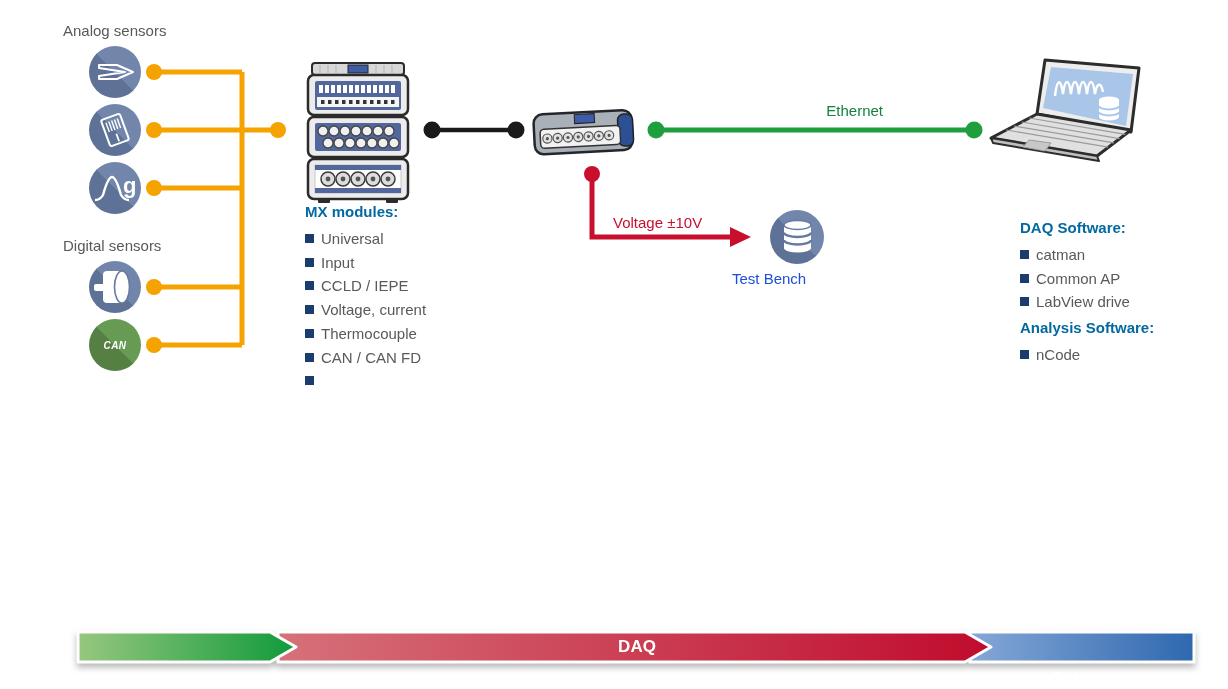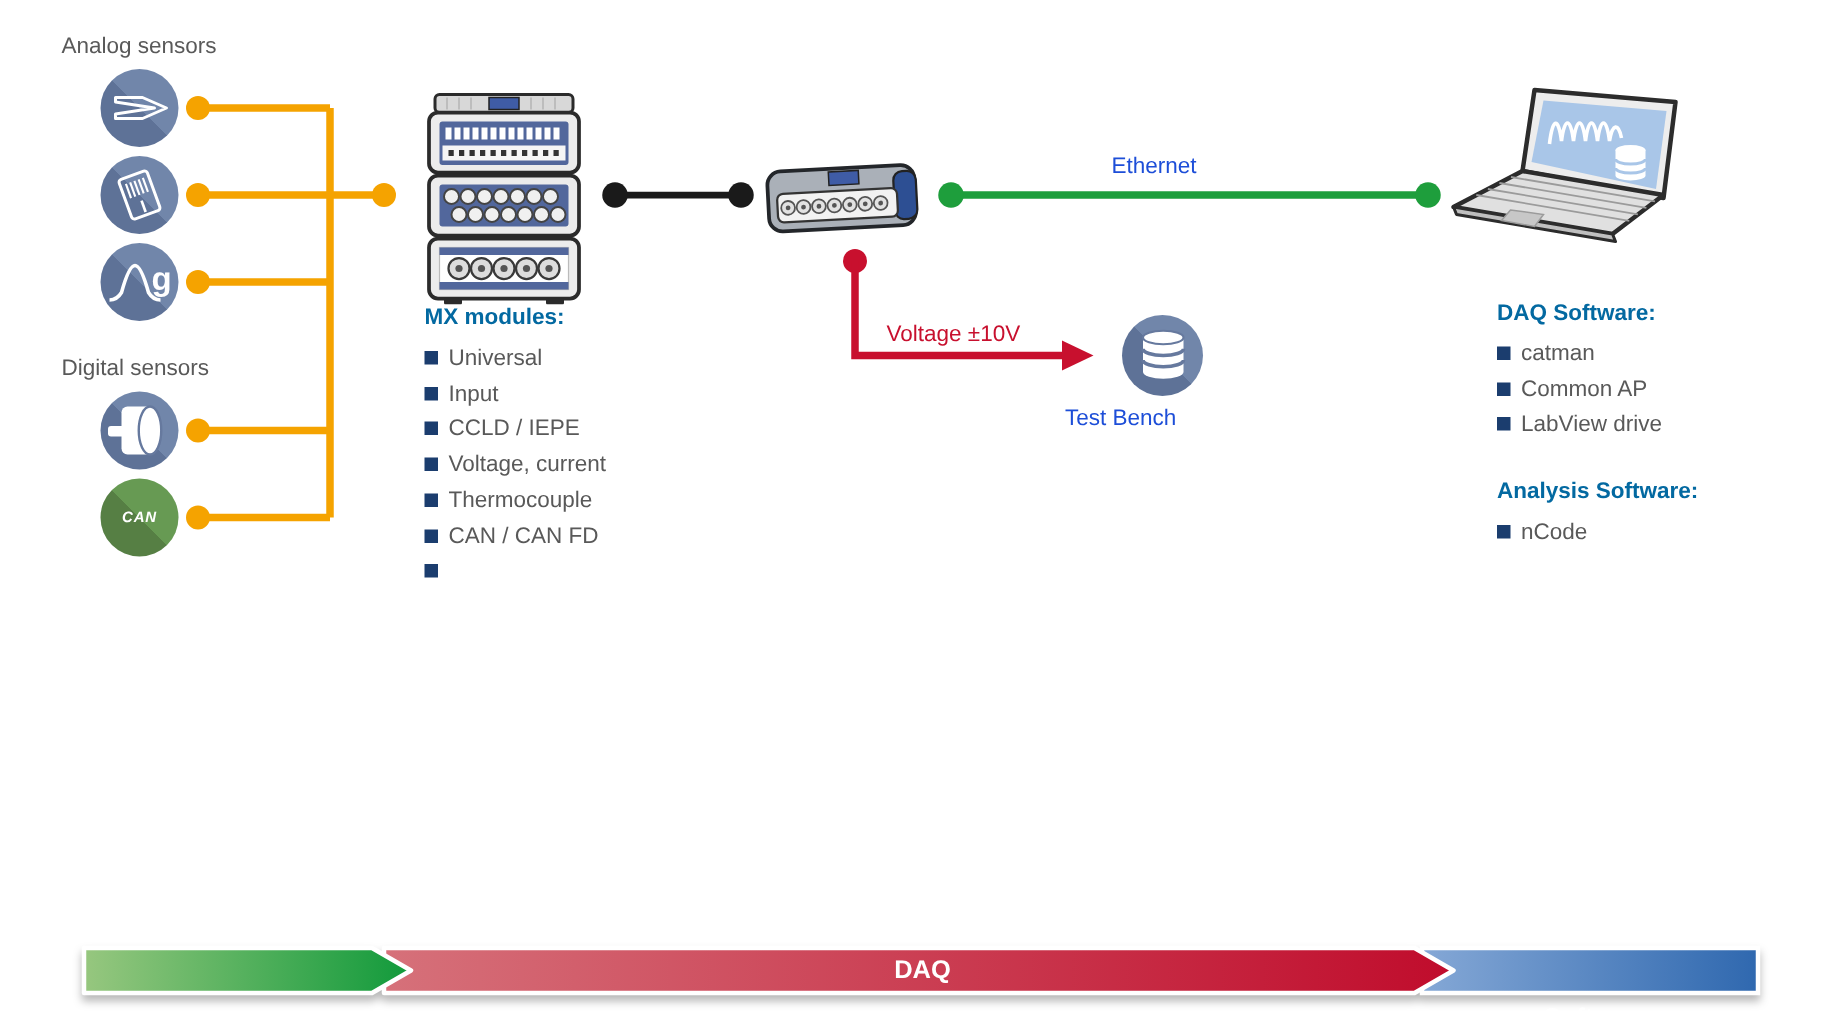--- a/index.html
+++ b/index.html
@@ -1,32 +1,32 @@
 <!DOCTYPE html>
 <html><head>
 <meta charset="utf-8">
 <style>
   html,body{margin:0;padding:0;background:#ffffff;}
   #stage{position:relative;width:1192px;height:689px;background:#fff;overflow:hidden;
-         font-family:"Liberation Sans",sans-serif;}
+         font-family:"Liberation Sans",sans-serif;margin-left:22px;}
   .abs{position:absolute;}
   .sec-label{font-size:15px;color:#595959;}
   .sensor-circle{position:absolute;width:52px;height:52px;border-radius:50%;
     background:linear-gradient(to bottom left,#7186AA 50%,#5E7297 50%);}
   .sensor-circle.green{background:linear-gradient(to bottom left,#679A53 50%,#567F44 50%);}
   .sensor-circle svg{position:absolute;left:0;top:0;}
   .can-text{position:absolute;left:0;top:0;width:52px;height:52px;display:flex;align-items:center;
     justify-content:center;color:#fff;font-weight:bold;font-style:italic;font-size:10px;letter-spacing:.5px;}
   .text-block h3{margin:0 0 7px 0;font-size:15px;line-height:17px;font-weight:bold;color:#0369a1;}
   .text-block ul{margin:0;padding:0;list-style:none;}
   .text-block li{display:flex;align-items:flex-start;gap:7px;font-size:15px;line-height:23.7px;color:#595959;}
   .bullet{width:9px;height:9px;background:#1B3D6E;margin-top:7px;flex:none;}
   .wrap-narrow{display:inline-block;max-width:88px;}
   .conn-label{font-size:15px;}
-  .eth-label{color:#1d4ed8;text-align:left;width:120px;}
+  .eth-label{color:#15803d;text-align:right;width:120px;}
   .volt-label{color:#C8102E;}
   .tb-label{width:130px;text-align:left;font-size:15px;font-weight:normal;color:#1d4ed8;}
   .banner-svg{filter:drop-shadow(0 4px 3px rgba(0,0,0,0.28));}
   .banner-label{position:absolute;height:24px;line-height:24px;text-align:center;color:#fff;
     font-size:17px;font-weight:bold;}
   svg{display:block;}
 </style>
 </head>
 <body>
 
@@ -280,21 +280,21 @@
       <li>
           <span class="bullet"></span>
           <span>CAN / CAN FD</span>
         </li>
       <li>
           <span class="bullet"></span>
         </li>
     </ul>
   </div>
 
-  <div class="abs text-block" style="left:998px;top:200px;">
+  <div class="abs text-block" style="left:998px;top:219px;">
     <h3>DAQ Software:</h3>
     <ul>
       <li>
           <span class="bullet"></span>
           <span>catman</span>
         </li>
       <li>
           <span class="bullet"></span>
           <span>Common AP</span>
         </li>

